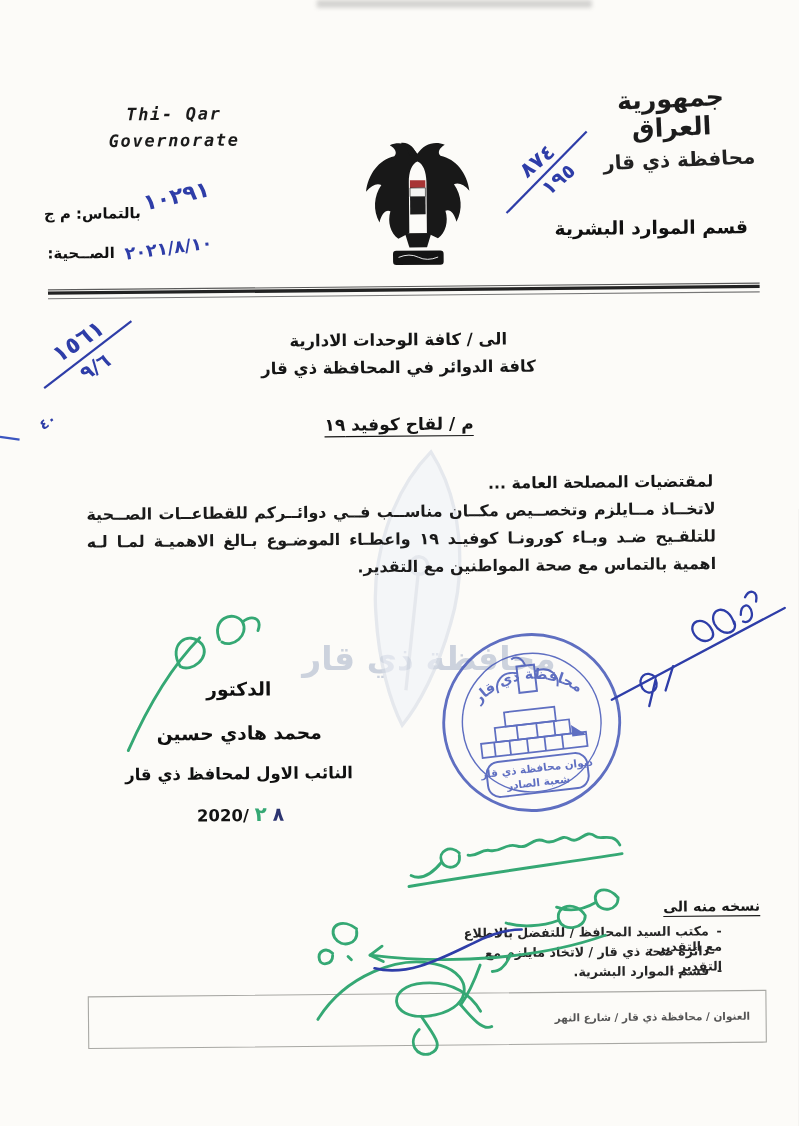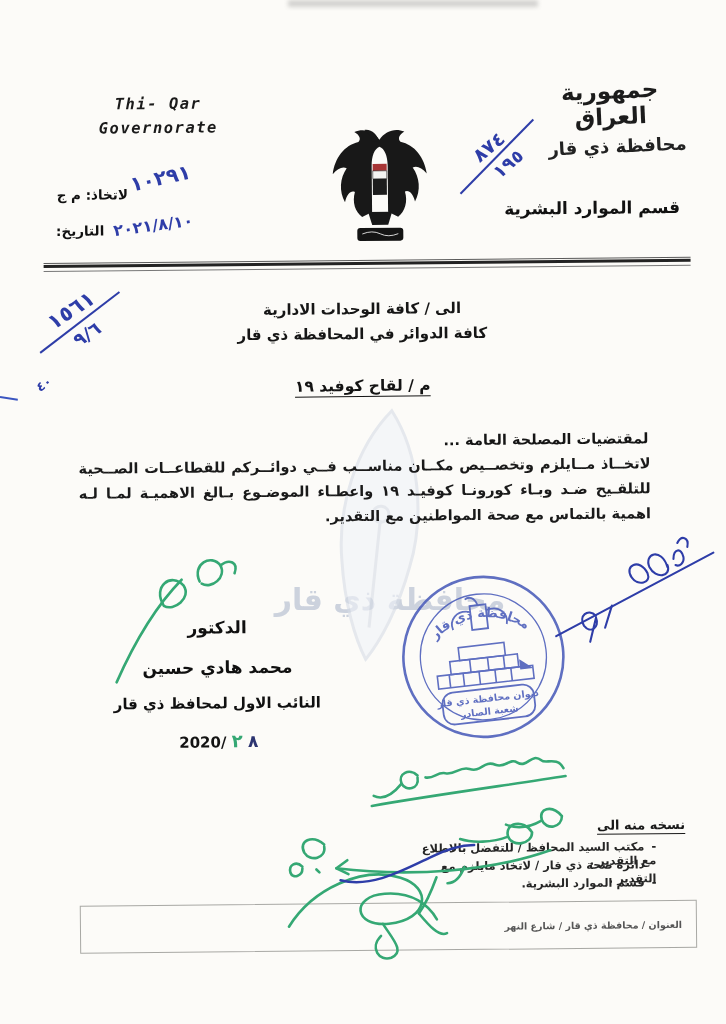--- a/index.html
+++ b/index.html
@@ -74,21 +74,21 @@
   .sig-name{left:105px;top:656px;width:220px;text-align:center;font-weight:800;
             font-size:17px;color:#101010;direction:rtl;}
   .sig-pos{left:92px;top:693px;width:245px;text-align:center;font-weight:800;
            font-size:15px;color:#101010;direction:rtl;}
   .sig-date{left:118px;top:729px;width:195px;text-align:center;direction:ltr;
             font-weight:800;font-size:15px;color:#131313;}
   .sig-date .hm{font-weight:600;font-size:17px;color:#2c3470;letter-spacing:1px;}
   .sig-date .hd{font-weight:600;font-size:18px;}
 
   
-  .copies-h{left:593px;top:820px;width:100px;text-align:left;font-weight:800;
+  .copies-h{left:593px;top:820px;width:100px;text-align:center;font-weight:800;
             font-size:13px;color:#191919;text-decoration:underline;
             text-underline-offset:4px;direction:rtl;}
   .copy-item{left:400px;width:252px;text-align:right;font-weight:600;font-size:11.5px;
              color:#262626;direction:rtl;}
   .ci0{top:842px;} .ci1{top:860px;} .ci2{top:878px;}
   .copy-item .dash{display:inline-block;margin-left:7px;}
   .ci1 .dash{visibility:hidden;}
 
   
   .footer-box{left:75px;top:903px;width:615px;height:46px;border:1px solid #a8a8a4;}
@@ -139,23 +139,23 @@
     <div class="abs republic z2" dir="rtl">جمهورية العراق</div>
     <div class="abs gov-ar z2" dir="rtl">محافظة ذي قار</div>
     <div class="abs hr-dept z2" dir="rtl">قسم الموارد البشرية</div>
 
     <div class="abs ref-note ink-blue z3">
       <div class="l1">٨٧٤</div>
       <div class="rl"></div>
       <div class="l2">١٩٥</div>
     </div>
 
-    <div class="abs fld-label num-label z2" dir="rtl">لاتخاذ: م ج</div>
+    <div class="abs fld-label num-label z2" dir="rtl">بالتماس: م ج</div>
     <div class="abs num-value ink-blue z3">١٠٢٩١</div>
-    <div class="abs fld-label date-label z2" dir="rtl">التاريخ:</div>
+    <div class="abs fld-label date-label z2" dir="rtl">الصــحية:</div>
     <div class="abs date-value ink-blue z3">٢٠٢١/٨/١٠</div>
 
     <div class="abs rule z2">
         <div class="mid"></div>
       </div>
 
     <div class="abs margin-note ink-blue z3">
       <div class="l1">١٥٦١</div>
       <div class="ml"></div>
       <div class="l2">٩/٦</div>

